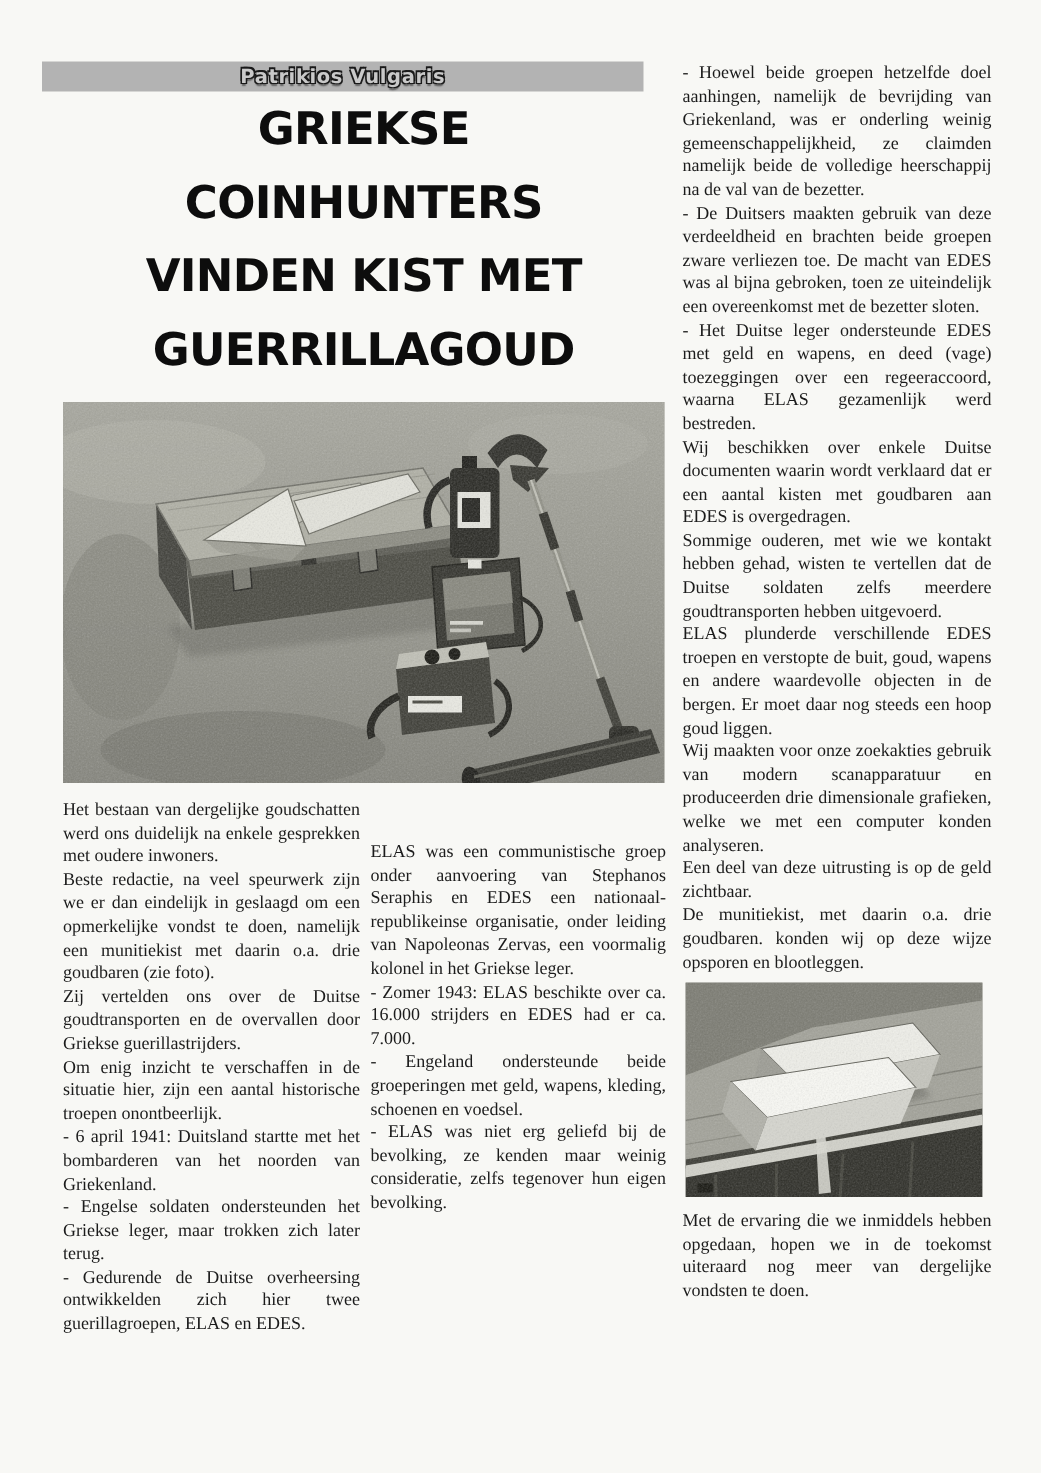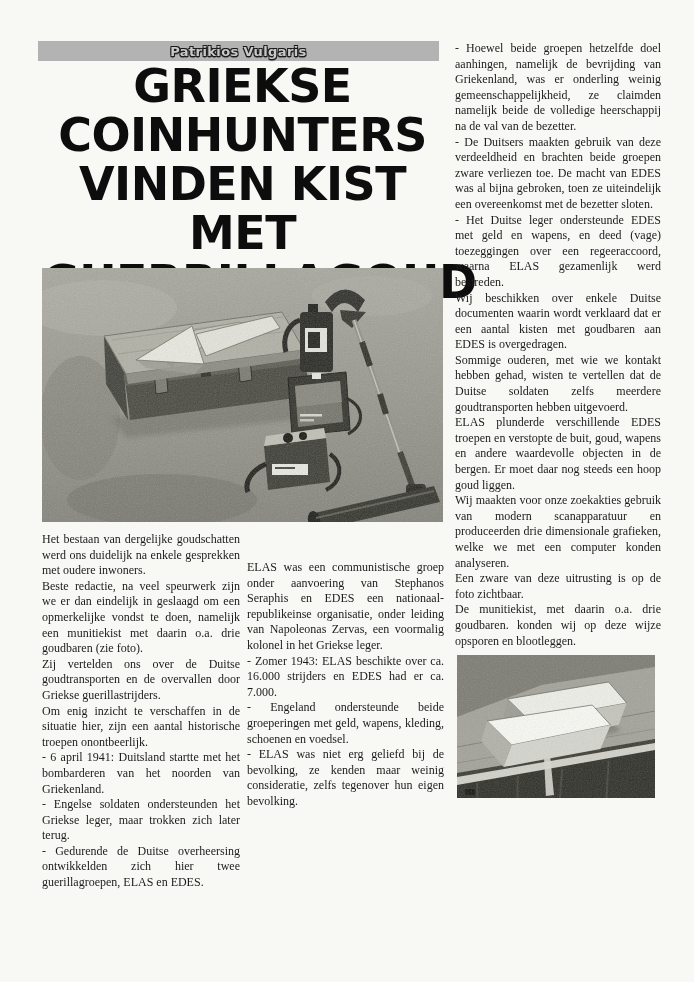--- a/index.html
+++ b/index.html
@@ -8,34 +8,34 @@
     --body-text:#1b1b1b;
     --page-background:#f8f8f5;
   }
   html,body{margin:0;padding:0;}
   body{background:#e6e6e6;font-family:"Liberation Serif", serif;}
   .page{
     position:relative;width:694px;height:982px;margin:0 auto;
     background:var(--page-background);overflow:hidden;
   }
   .byline-bar{
-    position:absolute;left:38px;top:41px;width:401px;height:20px;
+    position:absolute;left:28px;top:41px;width:401px;height:20px;
     background:var(--byline-bar);
     display:flex;align-items:center;justify-content:center;
   }
   .byline-text{
     font-family:"DejaVu Sans", sans-serif;font-weight:bold;font-size:13px;
     color:#c9c9c9;letter-spacing:.4px;
     text-shadow:1px 1px 0 #1a1a1a,-1px 1px 0 #1a1a1a,1px -1px 0 #1a1a1a,
                 -1px -1px 0 #1a1a1a,0 2px 1px rgba(0,0,0,.45);
   }
   .article-title{
     position:absolute;left:42px;top:62px;width:401px;margin:0;
     font-family:"DejaVu Sans", sans-serif;font-weight:bold;
-    font-size:46px;line-height:49px;text-align:center;
+    font-size:30px;line-height:49px;text-align:center;
     color:var(--title-text);letter-spacing:-0.5px;
   }
   .photo{background:#9a9a92;overflow:hidden;}
   .photo-main{position:absolute;left:42px;top:268px;width:401px;height:254px;}
   .photo-main svg,.photo-detail svg{display:block;width:100%;height:100%;}
   .col{
     position:absolute;
     font-size:12px;line-height:15.6px;text-align:justify;
     color:var(--body-text);
   }
@@ -158,21 +158,21 @@
 
   <div class="col col-right">
     <div>
         <p>- Hoewel beide groepen hetzelfde doel aanhingen, namelijk de bevrijding van Griekenland, was er onderling weinig gemeenschappelijkheid, ze claimden namelijk beide de volledige heerschappij na de val van de bezetter.</p>
         <p>- De Duitsers maakten gebruik van deze verdeeldheid en brachten beide groepen zware verliezen toe. De macht van EDES was al bijna gebroken, toen ze uiteindelijk een overeenkomst met de bezetter sloten.</p>
         <p>- Het Duitse leger ondersteunde EDES met geld en wapens, en deed (vage) toezeggingen over een regeeraccoord, waarna ELAS gezamenlijk werd bestreden.</p>
         <p>Wij beschikken over enkele Duitse documenten waarin wordt verklaard dat er een aantal kisten met goudbaren aan EDES is overgedragen.</p>
         <p>Sommige ouderen, met wie we kontakt hebben gehad, wisten te vertellen dat de Duitse soldaten zelfs meerdere goudtransporten hebben uitgevoerd.</p>
         <p>ELAS plunderde verschillende EDES troepen en verstopte de buit, goud, wapens en andere waardevolle objecten in de bergen. Er moet daar nog steeds een hoop goud liggen.</p>
         <p>Wij maakten voor onze zoekakties gebruik van modern scanapparatuur en produceerden drie dimensionale grafieken, welke we met een computer konden analyseren.</p>
-        <p>Een zware van deze uitrusting is op de foto zichtbaar.</p>
+        <p>Een deel van deze uitrusting is op de geld zichtbaar.</p>
         <p>De munitiekist, met daarin o.a. drie goudbaren. konden wij op deze wijze opsporen en blootleggen.</p>
       </div>
 
     <div class="photo photo-detail">
       <svg viewBox="0 0 196 143" preserveAspectRatio="none">
         <defs>
           <filter id="grain2">
               <feTurbulence type="fractalNoise" baseFrequency="0.9" numOctaves="2" stitchTiles="stitch"></feTurbulence>
               <feColorMatrix type="saturate" values="0"></feColorMatrix>
             </filter>
@@ -197,15 +197,18 @@
           <polygon points="72,66 168,48 160,70 66,86" fill="#c5c5bd"></polygon>
           <polygon points="50,44 72,66 66,86 46,62" fill="#9c9c94"></polygon>
           <polygon points="30,66 134,50 152,70 54,90" fill="#fafaf5" stroke="#5d5d55" stroke-width="0.7"></polygon>
           <polygon points="54,90 152,70 142,94 46,112" fill="#d6d6cf"></polygon>
           <polygon points="30,66 54,90 46,112 24,86" fill="#b1b1a9"></polygon>
         </g>
         <rect width="196" height="143" filter="url(#grain2)" opacity="0.25"></rect>
       </svg>
     </div>
 
+    <div>
+        <p>Met de ervaring die we inmiddels hebben opgedaan, hopen we in de toekomst uiteraard nog meer van dergelijke vondsten te doen.</p>
+      </div>
   </div>
 
 </div>
 
 </body></html>

